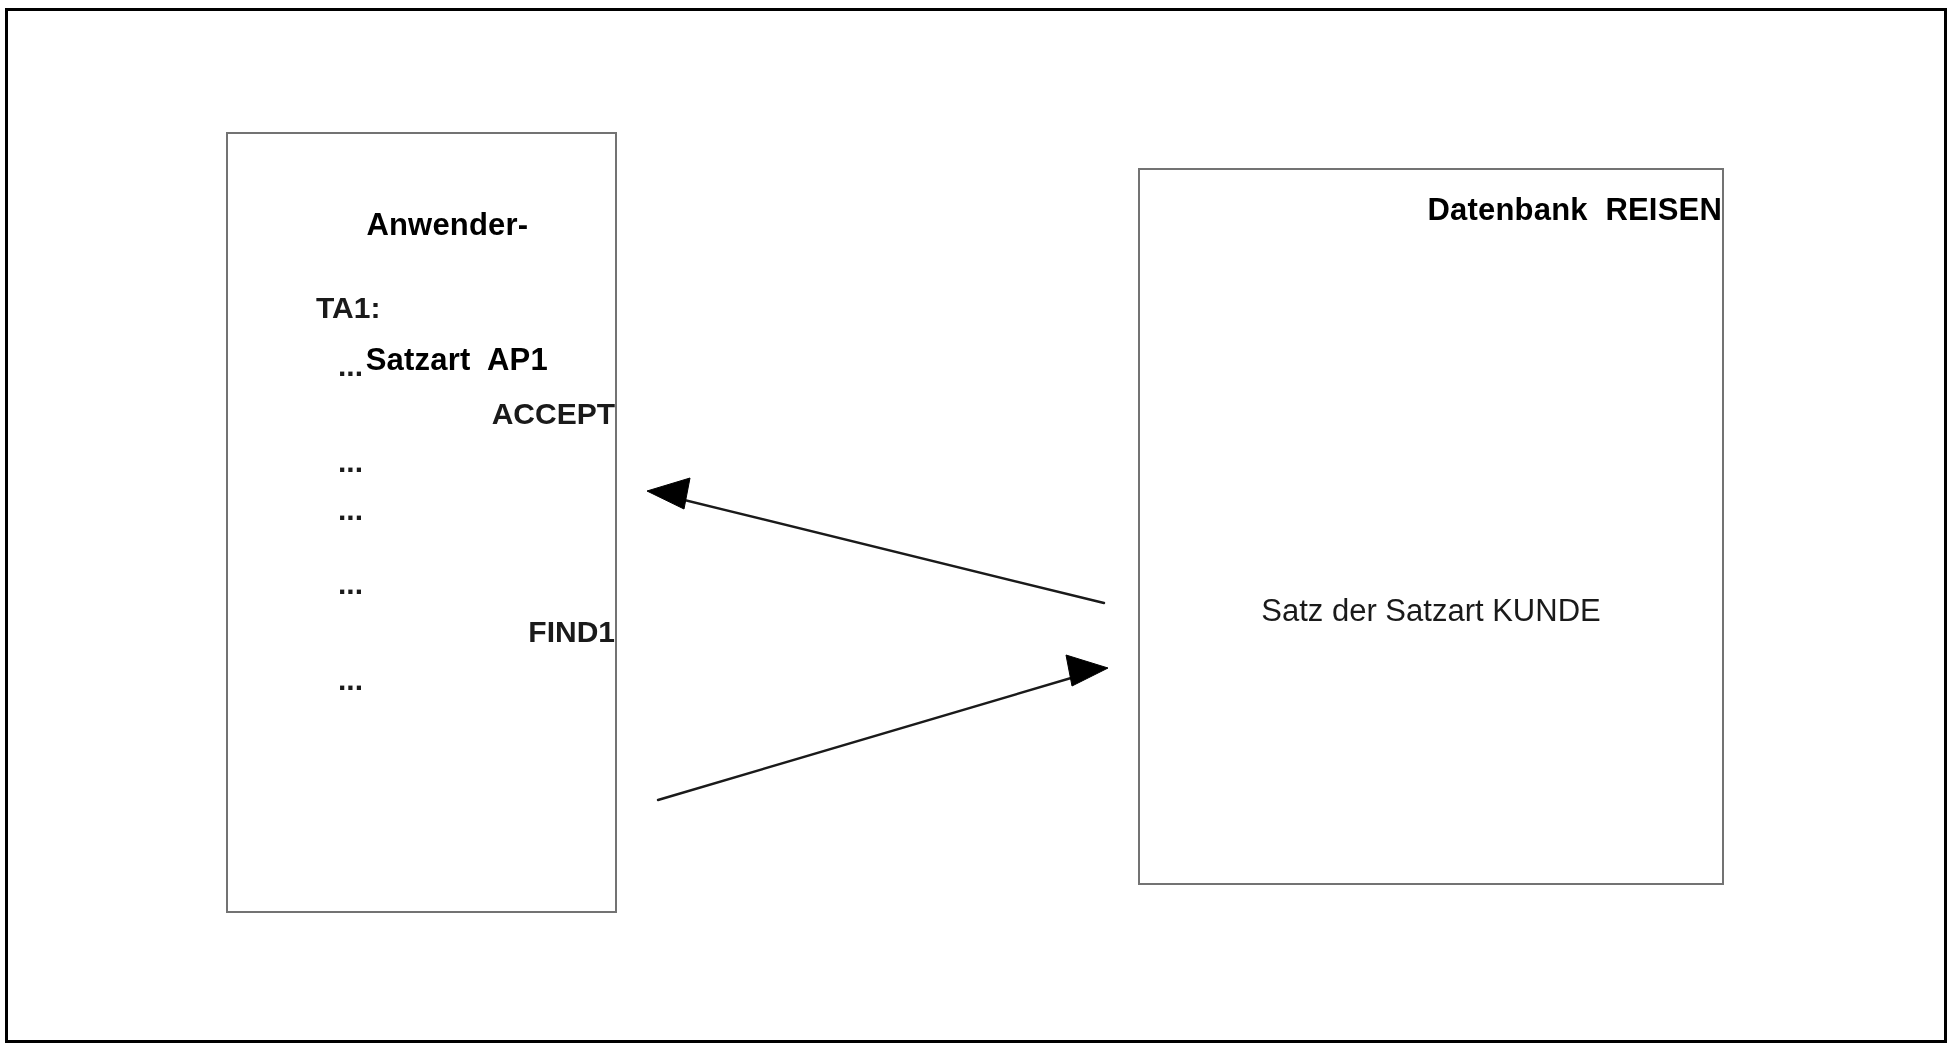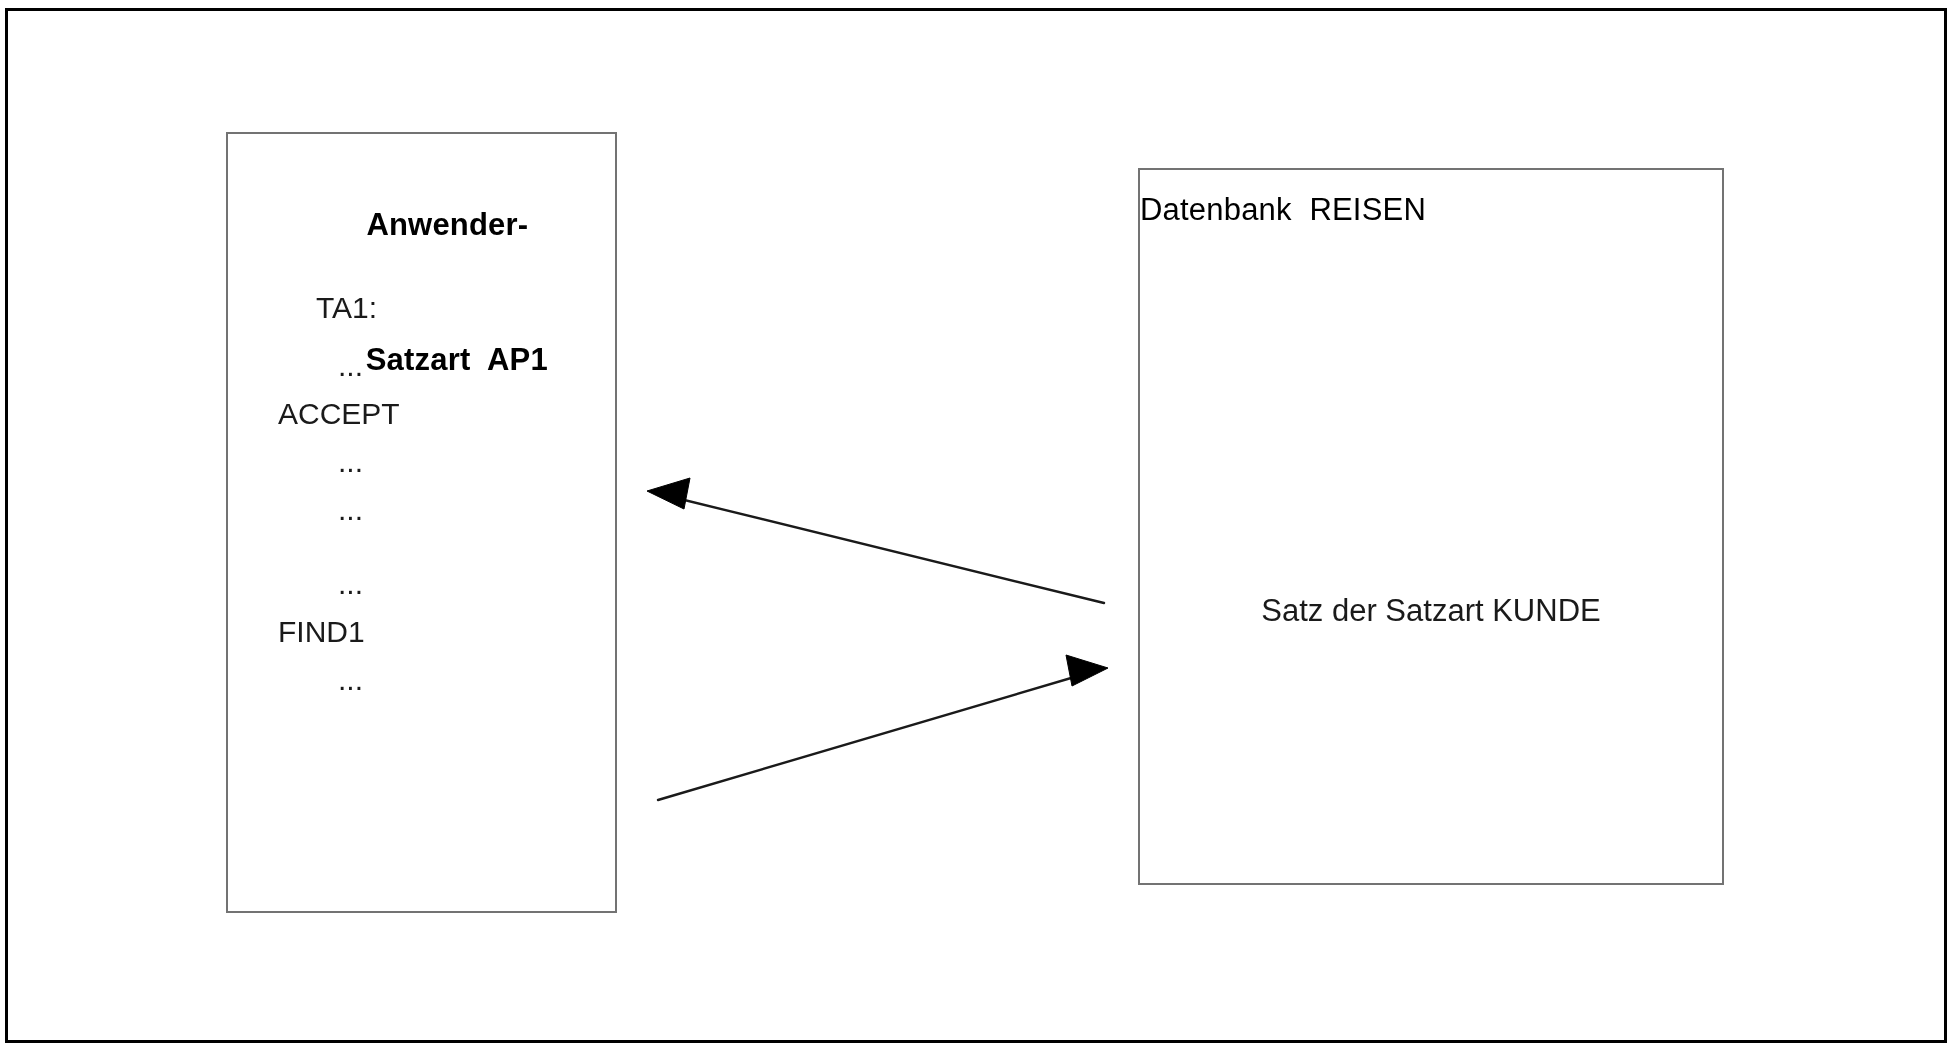--- a/index.html
+++ b/index.html
@@ -66,42 +66,43 @@
     position: absolute;
     left: 0;
     top: 150px;
     width: 100%;
   }
   .code-line {
     font-size: 30px;
     line-height: 48px;
     white-space: pre;
     color: #1a1a1a;
+    font-weight: bold;
   }
   .ind-0 { padding-left: 88px; }
   .ind-1 { padding-left: 110px; }
-  .ind-2 { padding-left: 50px; }
+  .ind-2 { padding-left: 118px; text-align: right; }
   .gap-1 { height: 10px; }
   .gap-2 { height: 16px; }
 
   
   #database-box {
     left: 1138px;
     top: 168px;
     width: 586px;
     height: 717px;
   }
   #database-title {
     position: absolute;
     left: 0;
     top: 22px;
     width: 100%;
-    text-align: left;
+    text-align: right;
     font-size: 31px;
-    font-weight: normal;
+    font-weight: bold;
     letter-spacing: 0.2px;
     white-space: pre;
   }
   #database-record {
     position: absolute;
     left: 0;
     top: 423px;
     width: 100%;
     text-align: center;
     font-size: 31px;

